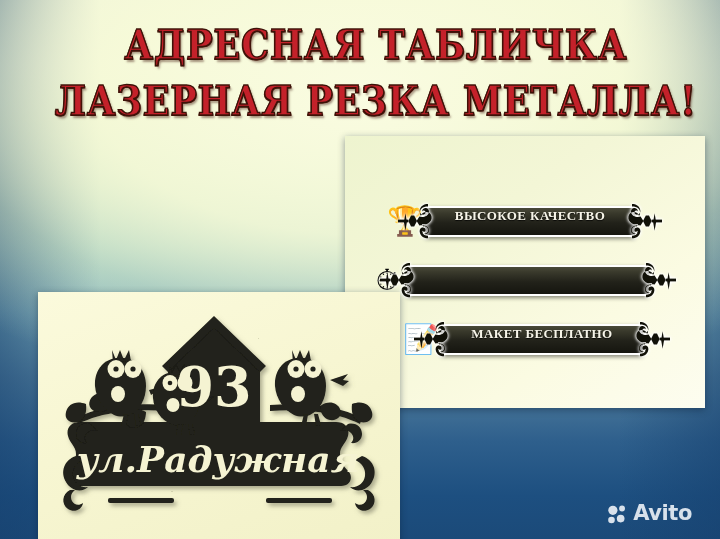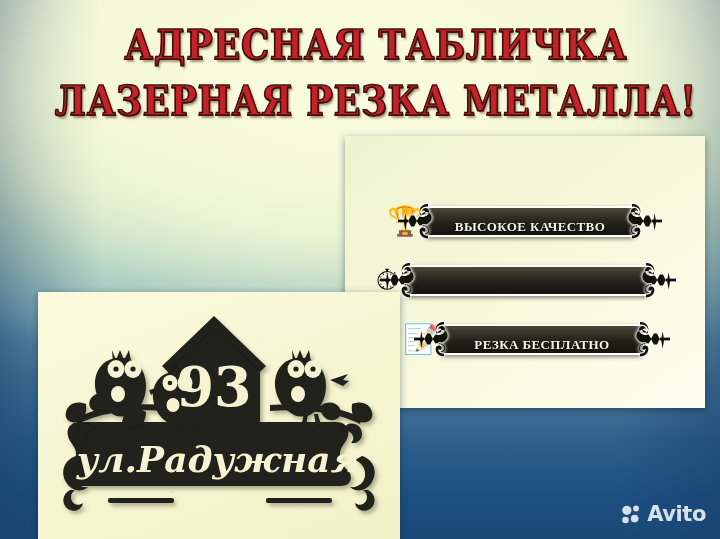--- a/index.html
+++ b/index.html
@@ -100,21 +100,21 @@
     justify-content: center;
     font-size: 29px;
     line-height: 1;
   }
 
   
   .ribbon {
     position: relative;
     height: 27px;
     display: flex;
-    align-items: flex-end;
+    align-items: flex-start;
     justify-content: center;
     padding: 0 6px;
     background: linear-gradient(180deg, #4a4a3a 0%, #3a3a2c 18%, #22221a 55%, #15150f 100%);
     border-top: 2px solid #ffffff;
     border-bottom: 2px solid #ffffff;
     box-shadow: 0 2px 4px rgba(0,0,0,0.45);
   }
   .ribbon-text {
     font-family: "Liberation Serif", serif;
     font-weight: bold;
@@ -181,24 +181,23 @@
   .plate-street {
     font-family: "DejaVu Serif", "Liberation Serif", serif;
     font-style: italic;
     font-weight: bold;
     font-size: 36px;
   }
 
   
   #avito {
     position: absolute;
-    right: 14px;
+    right: 28px;
     bottom: 14px;
     display: flex;
-    align-items: center;
     gap: 5px;
     z-index: 9;
     opacity: 0.92;
   }
   #avito .mark { width: 22px; height: 22px; }
   #avito .word {
     font-family: "DejaVu Sans", "Liberation Sans", sans-serif;
     font-weight: bold;
     font-size: 21px;
     color: #e8eef5;
@@ -267,21 +266,21 @@
       <span class="feature-icon">📝</span>
       <div class="ribbon">
         <span class="orn left">
           <svg viewBox="0 0 34 42">
             <path fill="currentColor" d="M30 4c-4 0-7 2-8 5-1 2.6 0 5 2 5.6 1.7.5 3.2-.4 3.5-1.8.3-1.3-.5-2.4-1.6-2.4-.8 0-1.4.5-1.5 1.2-.5-1.6.8-3.3 2.8-3.5 2.3-.3 4 1.6 3.8 3.9-.2 2.6-2.6 4.6-5.8 4.9-1.3.1-2.6 0-3.8-.3l-2.8 4.5 2.8 4.5c1.2-.3 2.5-.4 3.8-.3 3.2.3 5.6 2.3 5.8 4.9.2 2.3-1.5 4.2-3.8 3.9-2-.2-3.3-1.9-2.8-3.5.1.7.7 1.2 1.5 1.2 1.1 0 1.9-1.1 1.6-2.4-.3-1.4-1.8-2.3-3.5-1.8-2 .6-3 3-2 5.6 1 3 4 5 8 5v-2.4c-2.7 0-4.8-1.2-5.6-3 1.6 1 3.6.9 4.9-.4 1.6-1.6 1.2-4.3-.8-5.5-1-.6-2.2-.7-3.3-.4l-1.4-2.4c2.1.5 4.4.3 6.2-.7 2.6-1.4 4-4 3.6-6.6-.4-2.9-3-5-6-4.7-2.4.2-4.3 1.8-4.6 3.8l-1-1.7C21 9 24.6 6.4 30 6.4V4z"></path>
             <path fill="currentColor" d="M13 15.4h3.2l2.8 5.6-2.8 5.6H13l-2.6-5.6z"></path>
             <path fill="currentColor" d="M10.4 19.6H0v2.8h10.4z"></path>
             <path fill="currentColor" d="M7.4 13.2l1.5 8.8-1.5 8.8-1.5-8.8z"></path>
           </svg>
         </span>
-        <span class="ribbon-text">РЕЗКА БЕСПЛАТНО</span>
+        <span class="ribbon-text">МАКЕТ БЕСПЛАТНО</span>
         <span class="orn right">
           <svg viewBox="0 0 34 42">
             <path fill="currentColor" d="M30 4c-4 0-7 2-8 5-1 2.6 0 5 2 5.6 1.7.5 3.2-.4 3.5-1.8.3-1.3-.5-2.4-1.6-2.4-.8 0-1.4.5-1.5 1.2-.5-1.6.8-3.3 2.8-3.5 2.3-.3 4 1.6 3.8 3.9-.2 2.6-2.6 4.6-5.8 4.9-1.3.1-2.6 0-3.8-.3l-2.8 4.5 2.8 4.5c1.2-.3 2.5-.4 3.8-.3 3.2.3 5.6 2.3 5.8 4.9.2 2.3-1.5 4.2-3.8 3.9-2-.2-3.3-1.9-2.8-3.5.1.7.7 1.2 1.5 1.2 1.1 0 1.9-1.1 1.6-2.4-.3-1.4-1.8-2.3-3.5-1.8-2 .6-3 3-2 5.6 1 3 4 5 8 5v-2.4c-2.7 0-4.8-1.2-5.6-3 1.6 1 3.6.9 4.9-.4 1.6-1.6 1.2-4.3-.8-5.5-1-.6-2.2-.7-3.3-.4l-1.4-2.4c2.1.5 4.4.3 6.2-.7 2.6-1.4 4-4 3.6-6.6-.4-2.9-3-5-6-4.7-2.4.2-4.3 1.8-4.6 3.8l-1-1.7C21 9 24.6 6.4 30 6.4V4z"></path>
             <path fill="currentColor" d="M13 15.4h3.2l2.8 5.6-2.8 5.6H13l-2.6-5.6z"></path>
             <path fill="currentColor" d="M10.4 19.6H0v2.8h10.4z"></path>
             <path fill="currentColor" d="M7.4 13.2l1.5 8.8-1.5 8.8-1.5-8.8z"></path>
           </svg>
         </span>
       </div>
     </div>

